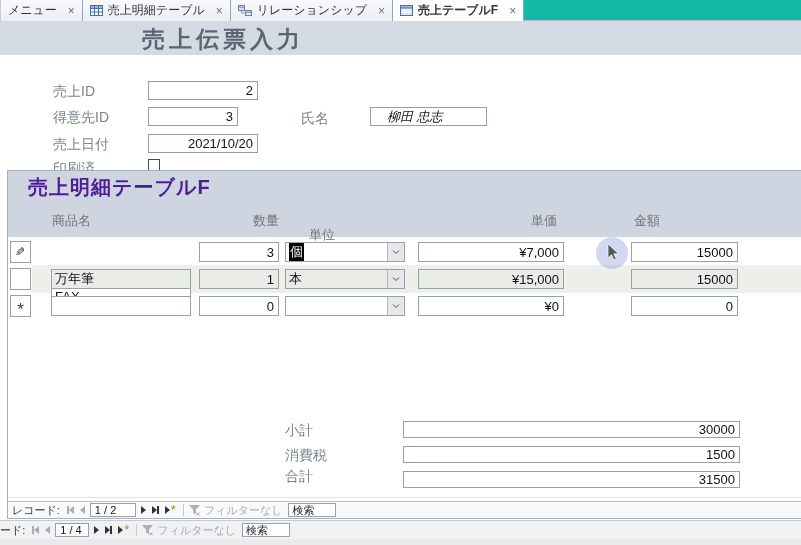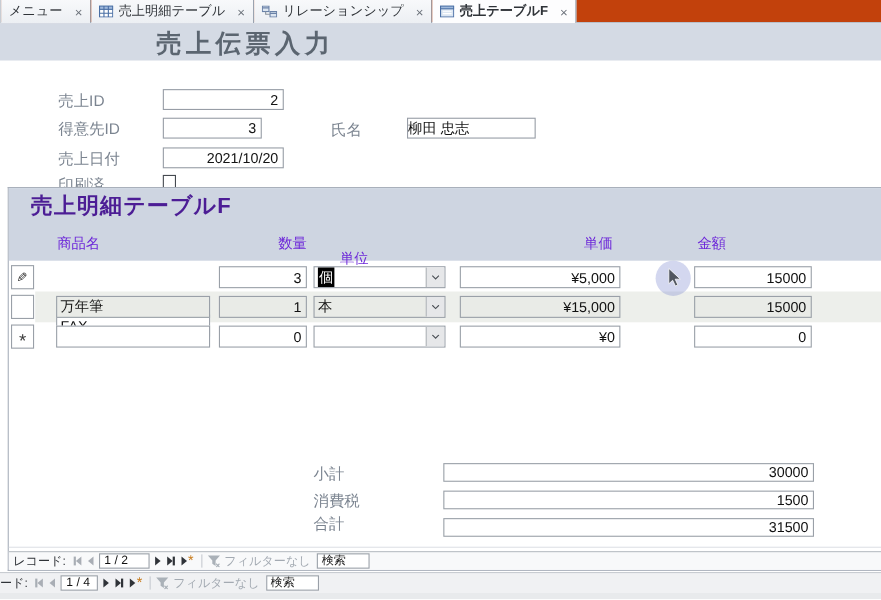--- a/index.html
+++ b/index.html
@@ -1,42 +1,42 @@
 <!DOCTYPE html>
 <html><head>
 <meta charset="utf-8">
 <style>
   * { margin:0; padding:0; box-sizing:border-box; }
   html,body { background:#fff; }
   body { font-family:"Liberation Sans","DejaVu Sans",sans-serif; }
   .screen { position:relative; width:801px; height:545px; background:#fff; overflow:hidden; }
 
   
-  .tabbar { position:absolute; left:0; top:0; width:801px; height:21px; background:#c2410c; display:flex; border-bottom:1px solid #b7bfca; }
+  .tabbar { position:absolute; left:0; top:0; width:801px; height:21px; background:#14b8a6; display:flex; border-bottom:1px solid #b7bfca; }
   .tab { height:21px; display:flex; align-items:center; gap:5px; padding:0 7px; background:linear-gradient(#f8f9fb,#eceff3); border-right:1px solid #9aa3b0; font-size:12px; color:#2f3338; cursor:default; }
   .tab:first-child { border-left:1px solid #c7ccd3; }
   .tab.active { background:#fdfdfe; font-weight:bold; }
   .tab .close { font-size:12px; color:#6a7079; margin-left:6px; font-weight:normal; }
   .tab-icon { display:inline-block; line-height:0; }
 
   
   .header-band { position:absolute; left:0; top:21px; width:801px; height:34px; background:#d4dae4; }
   .form-title { position:absolute; left:142px; top:24px; font-size:23px; letter-spacing:4px; color:#5b6570; font-weight:600; }
 
   .flabel { position:absolute; font-size:14px; color:#7b8490; white-space:nowrap;margin-left:37px; }
   .fbox { position:absolute; background:#fff; border:1px solid #979da6; font-size:13px; color:#141414; display:flex; align-items:center; }
   .fbox.right { justify-content:flex-end; padding-right:4px; }
-  .fbox.left { justify-content:flex-start; padding-left:0; }
+  .fbox.left { justify-content:flex-start; padding-left:16px;font-style:italic; }
   .checkbox { position:absolute; left:148px; top:159px; width:12px; height:12px; background:#fff; border:1px solid #454a50; }
 
   
   .subform { position:absolute; left:7px; top:170px; width:794px; height:349px; background:#fff; border:1px solid #a9b0bb; border-right:none; z-index:5; }
   .sf-band { position:absolute; left:0; top:0; width:100%; height:66px; background:#ced5e1; }
   .sf-title { position:absolute; left:20px; top:3px; font-size:20px; font-weight:600; letter-spacing:1px; color:#4c1d95; }
-  .colhead { position:absolute; top:41px; font-size:13px; color:#6d28d9; white-space:nowrap; }
+  .colhead { position:absolute; top:41px; font-size:13px; color:#737373; white-space:nowrap; }
 
   .selcell { position:absolute; left:2px; width:21px; height:22px; background:#fff; border:1px solid #9aa0a8; display:flex; align-items:center; justify-content:center; }
   .pencil { font-size:12px; color:#1d1d1d; transform:scaleX(-1); line-height:1; }
   .newstar { font-size:17px; color:#3a3a3a; line-height:6px; margin-top:7px; }
 
   .stripe { position:absolute; left:24px; right:0; top:94px; height:28px; background:#edefeb; }
 
   .cell { position:absolute; height:20px; background:#fff; border:1px solid #9aa0a8; font-size:13px; color:#111; display:flex; align-items:center; overflow:hidden; }
   .cell.gray { background:#e9ebe7; }
   .cell.right { justify-content:flex-end; padding-right:4px; }
@@ -160,21 +160,21 @@
       </div>
     <div class="cell right" style="left:191px; top:71px; width:80px;">3</div>
     <div class="cell left" style="left:277px; top:71px; width:120px;">
       <span class="unit-sel">個</span>
       <span class="combo-btn">
           <svg width="8" height="5" viewBox="0 0 8 5">
             <path d="M1 0.5 L4 3.5 L7 0.5" stroke="#4a4f55" fill="none"></path>
           </svg>
         </span>
     </div>
-    <div class="cell right" style="left:410px; top:71px; width:146px;">¥5,000</div>
+    <div class="cell right" style="left:410px; top:71px; width:146px;">¥7,000</div>
     <div class="cell right" style="left:623px; top:71px; width:107px;">15000</div>
 
     <div class="cell left gray" style="left:43px; top:98px; width:140px;">
         <span>万年筆</span>
       </div>
     <div class="cell right gray" style="left:191px; top:98px; width:80px;">1</div>
     <div class="cell left gray" style="left:277px; top:98px; width:120px;">
       <span>本</span>
       <span class="combo-btn">
           <svg width="8" height="5" viewBox="0 0 8 5">

